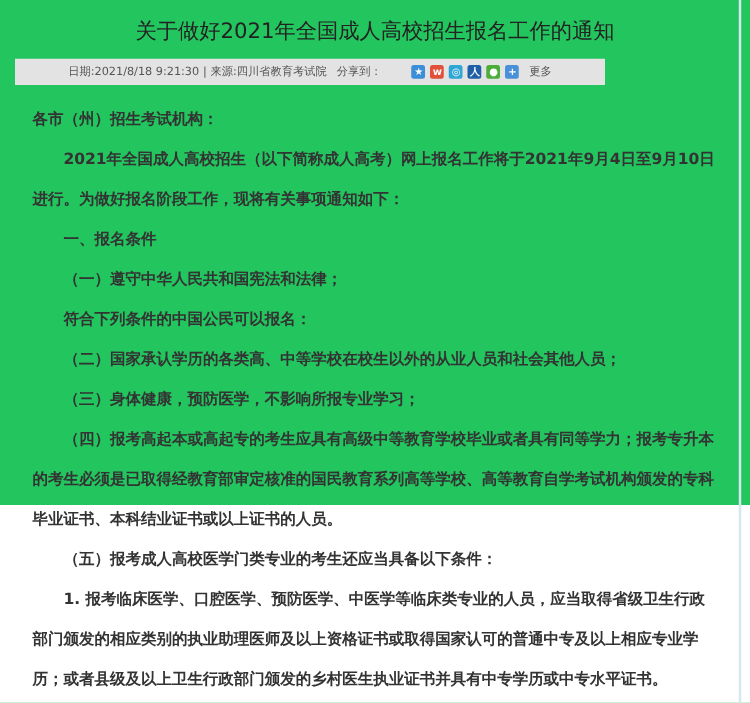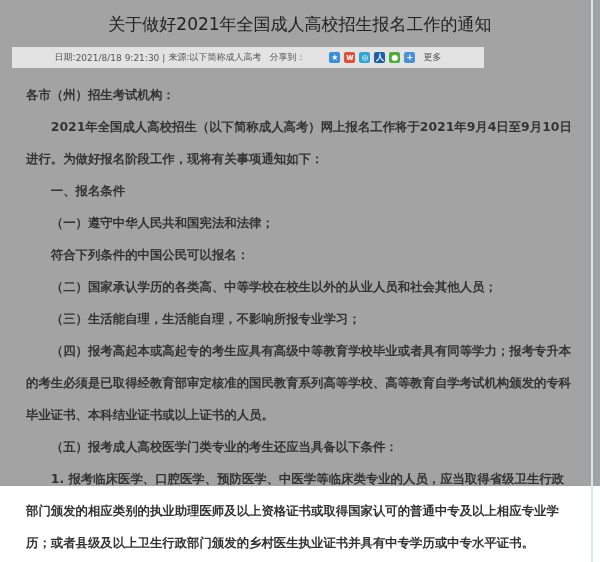--- a/index.html
+++ b/index.html
@@ -4,22 +4,22 @@
 <style>
   html, body {
     margin: 0; padding: 0;
     width: 600px; height: 562px;
     overflow: hidden;
     background: #ffffff;
     font-family: "DejaVu Sans", "Liberation Sans", sans-serif;
   }
   .page {
     position: relative;
-    width: 600px; height: 486px;
-    background: #a3a3a3;
+    width: 600px; height: 404px;
+    background: #22c55e;
   }
   .right-border {
     position: absolute;
     left: 591px; top: 0;
     width: 2px; height: 562px;
     background: #d7e7f0;
   }
   .title {
     position: absolute;
     left: 0; width: 600px;
@@ -72,37 +72,37 @@
 <div class="page">
   <div class="right-border"></div>
 
   <h1 class="title" style="margin:0;font-weight:normal;">关于做好2021年全国成人高校招生报名工作的通知</h1>
 
   <div class="meta-bar">
     <span>日期:</span>
     <span>2021/8/18 9:21:30</span>
     <span class="sep">|</span>
     <span>来源:</span>
-    <span>以下简称成人高考</span>
+    <span>四川省教育考试院</span>
     <span class="share-label">分享到：</span>
     <span class="share-icon" style="background:#3a8fd8">★</span>
     <span class="share-icon" style="background:#e0503a">w</span>
     <span class="share-icon" style="background:#2ea6d6">◎</span>
     <span class="share-icon" style="background:#1f5fa8">人</span>
     <span class="share-icon" style="background:#4cae3a">●</span>
     <span class="share-icon" style="background:#4a90d9">+</span>
     <span class="share-more-label">更多</span>
   </div>
 
   <div class="body">
     <p>各市（州）招生考试机构：</p>
     <p class="indent">2021年全国成人高校招生（以下简称成人高考）网上报名工作将于2021年9月4日至9月10日进行。为做好报名阶段工作，现将有关事项通知如下：</p>
     <p class="indent">一、报名条件</p>
     <p class="indent">（一）遵守中华人民共和国宪法和法律；</p>
     <p class="indent">符合下列条件的中国公民可以报名：</p>
     <p class="indent">（二）国家承认学历的各类高、中等学校在校生以外的从业人员和社会其他人员；</p>
-    <p class="indent">（三）生活能自理，生活能自理，不影响所报专业学习；</p>
+    <p class="indent">（三）身体健康，预防医学，不影响所报专业学习；</p>
     <p class="indent">（四）报考高起本或高起专的考生应具有高级中等教育学校毕业或者具有同等学力；报考专升本的考生必须是已取得经教育部审定核准的国民教育系列高等学校、高等教育自学考试机构颁发的专科毕业证书、本科结业证书或以上证书的人员。</p>
     <p class="indent">（五）报考成人高校医学门类专业的考生还应当具备以下条件：</p>
     <p class="indent">1. 报考临床医学、口腔医学、预防医学、中医学等临床类专业的人员，应当取得省级卫生行政部门颁发的相应类别的执业助理医师及以上资格证书或取得国家认可的普通中专及以上相应专业学历；或者县级及以上卫生行政部门颁发的乡村医生执业证书并具有中专学历或中专水平证书。</p>
     <p class="indent">2. 报考护理学专业的人员应当取得省级卫生行政部门颁发的执业护士证书</p>
   </div>
 </div>
 
 </body></html>

